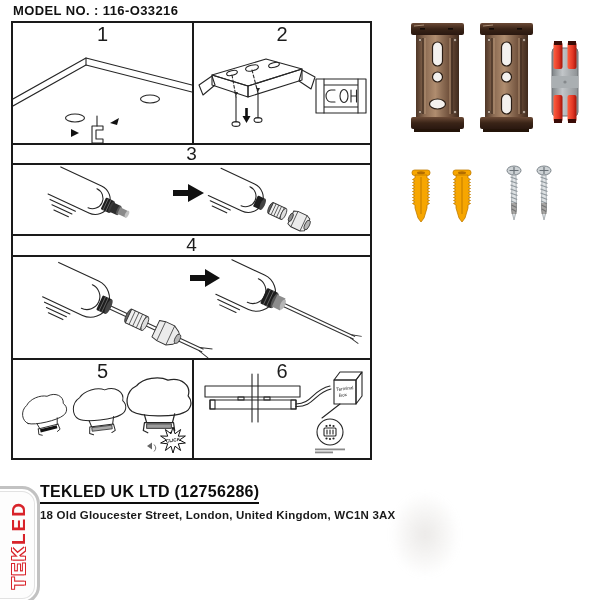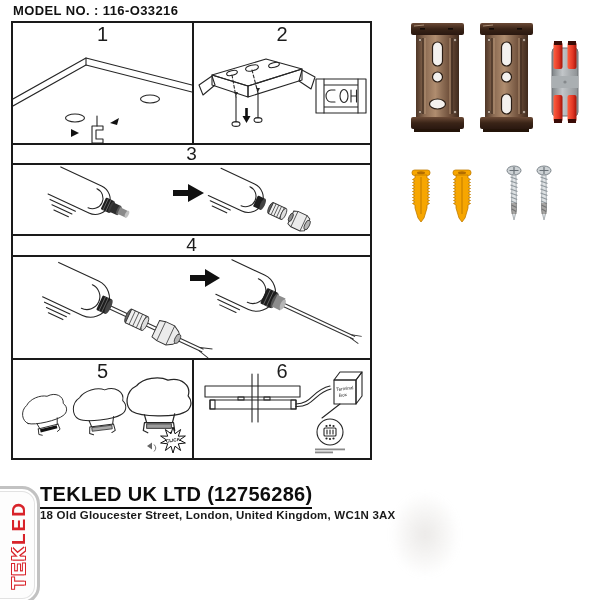--- a/index.html
+++ b/index.html
@@ -14,21 +14,21 @@
   .band .num{top:-2px;font-size:19px;}
   svg{position:absolute;left:0;top:0;}
   .ln{stroke:#262626;stroke-width:1.1;fill:none;stroke-linejoin:round;stroke-linecap:round;}
   .parts{position:absolute;left:400px;top:0;width:200px;height:260px;}
   .logo-badge{position:absolute;left:-26px;top:486px;width:60px;height:112px;border:3px solid #c2c2c2;
       border-radius:18px;background:#fdfdfd;box-shadow:inset 0 0 0 2px #ffffff, inset 0 0 0 3px #e2e2e2;}
   .logo-text{position:absolute;left:42px;top:56px;transform:translate(-50%,-50%) rotate(-90deg);
       white-space:nowrap;font-size:19px;font-weight:800;letter-spacing:2px;}
   .logo-tek{color:#ffffff;text-shadow:-1px -1px 0 #d8232a,1px -1px 0 #d8232a,-1px 1px 0 #d8232a,1px 1px 0 #d8232a;}
   .logo-led{color:#d8232a;}
-  .company{position:absolute;left:40px;top:483px;font-size:20px;font-weight:bold;color:#0d0d0d;
+  .company{position:absolute;left:40px;top:483px;font-size:16px;font-weight:bold;color:#0d0d0d;
       border-bottom:2.5px solid #0d0d0d;padding-bottom:1px;letter-spacing:.3px;}
   .address{position:absolute;left:40px;top:509px;font-size:11.5px;font-weight:bold;color:#1a1a1a;letter-spacing:.2px;}
   .smudge{position:absolute;left:390px;top:492px;width:70px;height:85px;border-radius:50%;
       background:radial-gradient(ellipse at center, rgba(190,184,178,.30), rgba(190,184,178,0) 70%);filter:blur(3px);}
 </style>
 </head>
 <body>
 
 <div class="sheet">
 

